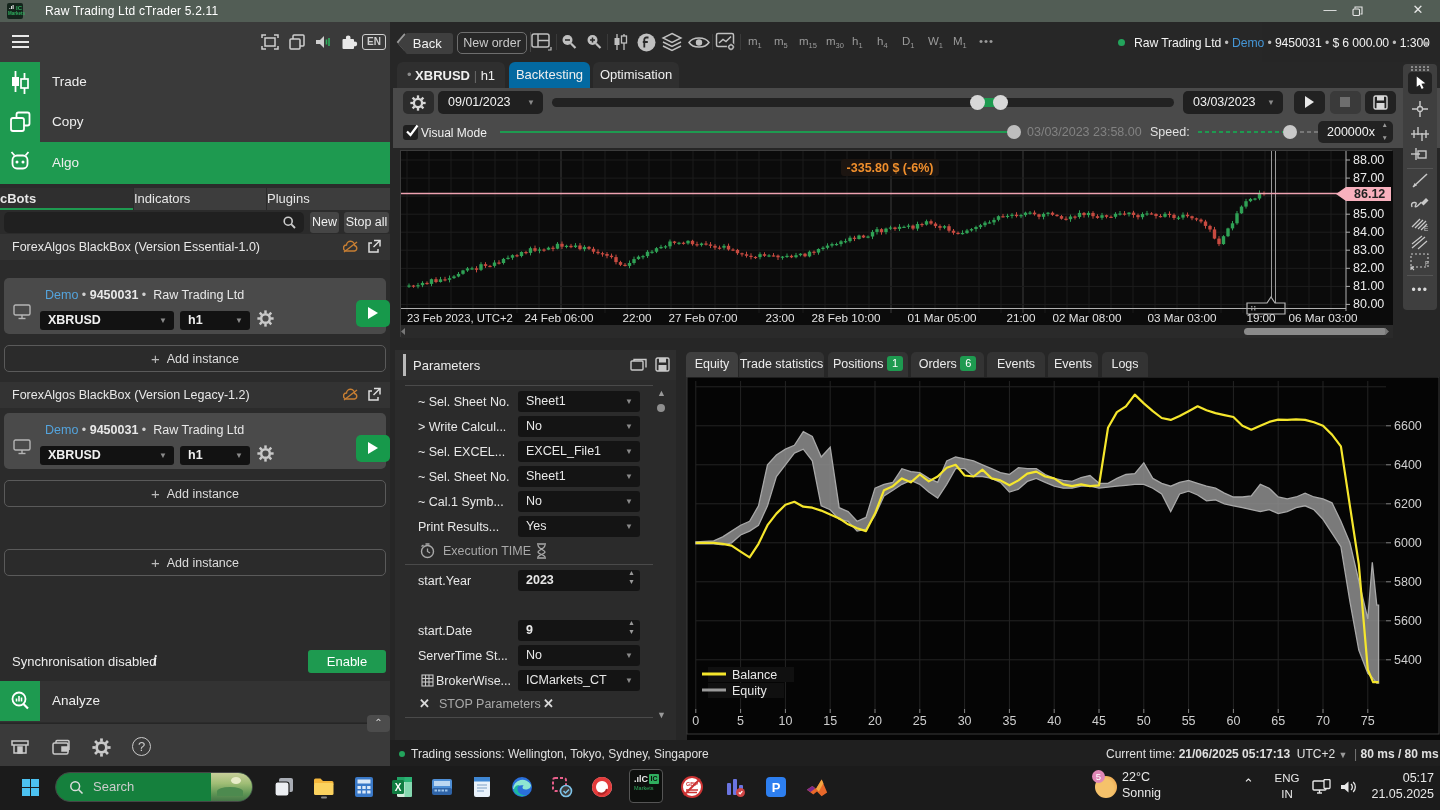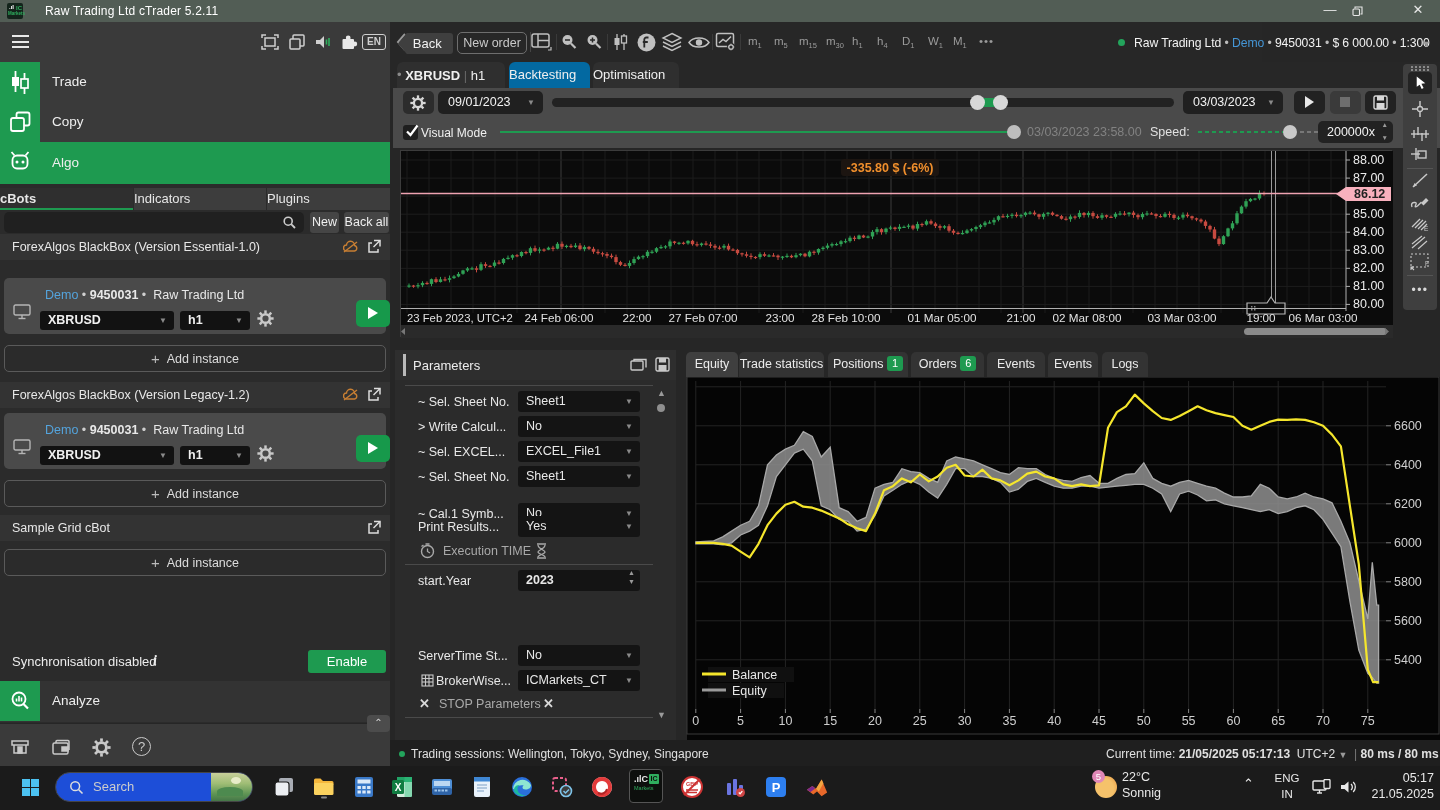--- a/index.html
+++ b/index.html
@@ -27,21 +27,21 @@
 .dd{position:absolute;background:#121212;border-radius:3px;color:#f0f0f0;font-size:12.5px;line-height:19px;padding-left:8px}
 .dd .car{position:absolute;right:7px;top:0;color:#8a8a8a;font-size:8px}
 .playbtn{position:absolute;background:#17994b;border-radius:5px}
 .playbtn:after{content:"";position:absolute;left:12px;top:7px;border-left:10px solid #fff;border-top:6px solid transparent;border-bottom:6px solid transparent}
 
 #toolbar{position:absolute;left:390px;top:22px;width:872px;height:40px;background:#272727;color:#c9c9c9}
 .tbsep{position:absolute;top:10px;width:1px;height:20px;background:#454545}
 .tf{position:absolute;top:13px;font-size:11.5px;color:#9b9b9b}
 .tf span{font-size:7.5px;vertical-align:-3px}
 #tabrow{position:absolute;left:390px;top:62px;width:1050px;height:26px;background:#272727}
-.mtab{position:absolute;top:0;height:26px;background:#2f2f2f;border-radius:6px 6px 0 0;color:#efefef;font-size:13px;line-height:26px;text-align:left}
+.mtab{position:absolute;top:0;height:26px;background:#2f2f2f;border-radius:6px 6px 0 0;color:#efefef;font-size:13px;line-height:26px;text-align:center}
 #ctrlrow{position:absolute;left:390px;top:88px;width:1050px;height:29px;background:#4a4a4a}
 #visrow{position:absolute;left:390px;top:117px;width:1050px;height:31px;background:#4a4a4a}
 .inbox{position:absolute;background:#202020;border-radius:5px;color:#f2f2f2;font-size:12.5px}
 #chart{position:absolute;left:400px;top:150px;width:992px;height:187px;border:1px solid #3c3c3c}
 #railwrap{position:absolute;left:1403px;top:64px;width:34px;height:246px;background:#3f3f3f;border-radius:4px}
 
 #params{position:absolute;left:395px;top:350px;width:281px;height:390px;background:#2b2b2b}
 .prow{position:absolute;left:0;width:281px;height:25px;color:#e8e8e8;font-size:12.5px}
 .prow .plbl{position:absolute;left:23px;top:5px;white-space:nowrap}
 .prow .pval{position:absolute;left:123px;top:1px;width:122px;height:21px;background:#141414;border-radius:3px;line-height:21px;padding-left:8px;font-size:12.5px}
@@ -148,21 +148,21 @@
   <div class="navtab" style="left:134px;top:166px;width:132px">Indicators</div>
   <div class="navtab" style="left:267px;top:166px;width:123px">Plugins</div>
 
   <div class="abs" style="left:0;top:189px;width:390px;height:25px;background:#2b2b2b">
     <div class="inbox" style="left:4px;top:1px;width:300px;height:21px"></div>
     <svg class="abs" style="left:282px;top:4px" width="15" height="15" viewBox="0 0 15 15">
           <circle cx="6.2" cy="6.2" r="4" stroke="#ccc" fill="none" stroke-width="1.6"></circle>
           <line x1="9.2" y1="9.2" x2="13" y2="13" stroke="#ccc" stroke-width="1.8"></line>
         </svg>
     <div class="sbtn" style="left:310px;top:1px;width:29px;height:21px;line-height:21px">New</div>
-    <div class="sbtn" style="left:344px;top:1px;width:45px;height:21px;line-height:21px">Back all</div>
+    <div class="sbtn" style="left:344px;top:1px;width:45px;height:21px;line-height:21px">Stop all</div>
   </div>
 
   <div class="cbot-row" style="top:212px"><span style="margin-left:12px">ForexAlgos BlackBox (Version Essential-1.0)</span>
     <svg class="abs" style="left:343px;top:6px" width="16" height="14" viewBox="0 0 16 14">
           <path d="M3.5 11 a3 3 0 0 1 0 -6 a4 4 0 0 1 8 0.5 a2.8 2.8 0 0 1 0 5.5 z" fill="none" stroke="#c87f33" stroke-width="1.4"></path>
           <line x1="1" y1="12" x2="14" y2="2" stroke="#c87f33" stroke-width="1.4"></line>
         </svg>
     <svg class="abs" style="left:367px;top:5px" width="15" height="15" viewBox="0 0 15 15">
           <path d="M5 4 H2 V13 H11 V10" fill="none" stroke="#ddd" stroke-width="1.5"></path>
           <path d="M7 1.5 h6 v6" fill="none" stroke="#ddd" stroke-width="1.5"></path>
@@ -227,27 +227,20 @@
             <line x1="3.5" y1="9.0" x2="0.4" y2="9.0"></line>
             <line x1="5.1" y1="5.1" x2="2.9" y2="2.9"></line>
             <line x1="9.0" y1="3.5" x2="9.0" y2="0.4"></line>
             <line x1="12.9" y1="5.1" x2="15.1" y2="2.9"></line>
           </g>
         </svg>
     <div class="playbtn" style="left:352px;top:22px;width:34px;height:27px"></div>
   </div>
   <div class="addinst" style="top:458px"><span style="color:#bbb;font-size:15px;vertical-align:-1px">+</span> &nbsp;Add instance</div>
 
-  <div class="cbot-row" style="top:493px"><span style="margin-left:12px">Sample Grid cBot</span>
-    <svg class="abs" style="left:367px;top:5px" width="15" height="15" viewBox="0 0 15 15">
-          <path d="M5 4 H2 V13 H11 V10" fill="none" stroke="#ddd" stroke-width="1.5"></path>
-          <path d="M7 1.5 h6 v6" fill="none" stroke="#ddd" stroke-width="1.5"></path>
-          <path d="M13 1.5 L6.5 8" stroke="#ddd" stroke-width="1.5"></path>
-        </svg>
-  </div>
   <div class="addinst" style="top:527px"><span style="color:#bbb;font-size:15px;vertical-align:-1px">+</span> &nbsp;Add instance</div>
 
   <div class="abs" style="left:0;top:628px;width:390px;height:25px;color:#ececec;font-size:13px">
     <span class="abs" style="left:12px;top:4px">Synchronisation disabled</span>
     <span class="abs" style="left:153px;top:3px;font-family:'Liberation Serif',serif;font-style:italic;font-weight:bold;font-size:14px">i</span>
     <div class="abs" style="left:308px;top:0px;width:78px;height:23px;background:#1e9a50;border-radius:3px;color:#fff;text-align:center;line-height:23px;font-size:13px">Enable</div>
   </div>
 
   <div class="navrow" style="top:659px;background:#333;height:41px">
     <div class="ic">
@@ -1016,21 +1009,21 @@
         <div class="pval">No<span class="abs" style="right:7px;top:0;color:#8a8a8a;font-size:8px">▼</span></div>
     </div>
     <div class="prow" style="top:90px">
       <div class="plbl" style="left:23px">~ Sel. EXCEL...</div>
         <div class="pval">EXCEL_File1<span class="abs" style="right:7px;top:0;color:#8a8a8a;font-size:8px">▼</span></div>
     </div>
     <div class="prow" style="top:115px">
       <div class="plbl" style="left:23px">~ Sel. Sheet No.</div>
         <div class="pval">Sheet1<span class="abs" style="right:7px;top:0;color:#8a8a8a;font-size:8px">▼</span></div>
     </div>
-    <div class="prow" style="top:152px">
+    <div class="prow" style="top:140px">
       <div class="plbl" style="left:23px">~ Cal.1 Symb...</div>
         <div class="pval">No<span class="abs" style="right:7px;top:0;color:#8a8a8a;font-size:8px">▼</span></div>
     </div>
     <div class="prow" style="top:165px">
       <div class="plbl" style="left:23px">Print Results...</div>
         <div class="pval">Yes<span class="abs" style="right:7px;top:0;color:#8a8a8a;font-size:8px">▼</span></div>
     </div>
     <div class="abs" style="left:0;top:192px;width:281px;height:22px;color:#a9a9a9;font-size:12.5px">
       <svg class="abs" style="left:24px;top:0" width="17" height="17" viewBox="0 0 17 17">
         <circle cx="8.5" cy="9.5" r="6" fill="none" stroke="#a9a9a9" stroke-width="1.4"></circle>
@@ -1039,20 +1032,24 @@
       </svg>
       <div class="abs" style="left:48px;top:2px">Execution TIME</div>
       <svg class="abs" style="left:140px;top:1px" width="13" height="16" viewBox="0 0 13 16">
         <path d="M2 1 h9 M2 15 h9 M3 2 c0 4 7 5 7 7 c0 2 -7 3 -7 5 M10 2 c0 4 -7 5 -7 7 c0 2 7 3 7 5" stroke="#a9a9a9" stroke-width="1.3" fill="none"></path>
       </svg>
     </div>
     <div class="abs" style="left:10px;top:214px;width:248px;height:1px;background:#4a4a4a"></div>
     <div class="prow" style="top:219px">
       <div class="plbl" style="left:23px">start.Year</div>
         <div class="pval"><b>2023</b><span class="abs" style="right:5px;top:-2px;color:#999;font-size:7px;line-height:9px">▲<br>▼</span></div>
+    </div>
+    <div class="prow" style="top:269px">
+      <div class="plbl" style="left:23px">start.Date</div>
+        <div class="pval"><b>9</b><span class="abs" style="right:5px;top:-2px;color:#999;font-size:7px;line-height:9px">▲<br>▼</span></div>
     </div>
     <div class="prow" style="top:294px">
       <div class="plbl" style="left:23px">ServerTime St...</div>
         <div class="pval">No<span class="abs" style="right:7px;top:0;color:#8a8a8a;font-size:8px">▼</span></div>
     </div>
     <div class="prow" style="top:319px">
         <svg class="abs" style="left:26px;top:5px" width="13" height="13" viewBox="0 0 13 13">
         <g stroke="#c9c9c9" stroke-width="1.1" fill="none">
           <rect x="1" y="1" width="11" height="11"></rect>
           <line x1="1" y1="4.5" x2="12" y2="4.5"></line>
@@ -1166,35 +1163,35 @@
         <rect x="26" y="306" width="76" height="15" fill="#101010"></rect>
         <line x1="20" y1="313" x2="44" y2="313" stroke="#9a9a9a" stroke-width="3"></line>
         <text x="50" y="318" fill="#e8e8e8" font-size="12.5" font-family="Liberation Sans">Equity</text>
       </svg>
     </div>
 </div>
 
 <div id="statusbar">
   <span class="gdot abs" style="left:9px;top:11px;width:6px;height:6px"></span>
   <div class="abs" style="left:21px;top:7px">Trading sessions: Wellington, Tokyo, Sydney, Singapore</div>
-  <div class="abs" style="left:716px;top:7px">Current time: <b>21/05/2025 05:17:13</b>&nbsp; UTC+2 <span style="color:#9a9a9a;font-size:9px">▼</span> &nbsp;<span style="color:#777">|</span> <b>80 ms / 80 ms</b></div>
+  <div class="abs" style="left:716px;top:7px">Current time: <b>21/06/2025 05:17:13</b>&nbsp; UTC+2 <span style="color:#9a9a9a;font-size:9px">▼</span> &nbsp;<span style="color:#777">|</span> <b>80 ms / 80 ms</b></div>
 </div>
 
 <div id="taskbar">
 
   <svg class="abs" style="left:22px;top:13px" width="17" height="17" viewBox="0 0 17 17">
       <g fill="#4cc2f1">
         <rect x="0" y="0" width="8" height="8"></rect>
         <rect x="9" y="0" width="8" height="8"></rect>
         <rect x="0" y="9" width="8" height="8"></rect>
         <rect x="9" y="9" width="8" height="8"></rect>
       </g>
     </svg>
 
-  <div class="abs" style="left:55px;top:6px;width:198px;height:30px;background:#1d4ed8;border:1px solid #454545;border-radius:15px;overflow:hidden">
+  <div class="abs" style="left:55px;top:6px;width:198px;height:30px;background:#15803d;border:1px solid #454545;border-radius:15px;overflow:hidden">
     <svg class="abs" style="left:13px;top:7px" width="15" height="15" viewBox="0 0 15 15">
         <circle cx="6.2" cy="6.2" r="4.4" stroke="#ddd" fill="none" stroke-width="1.5"></circle>
         <line x1="9.5" y1="9.5" x2="13.5" y2="13.5" stroke="#ddd" stroke-width="1.6"></line>
       </svg>
     <div class="abs" style="left:37px;top:6px;color:#ccc;font-size:13px">Search</div>
     <div class="abs" style="left:155px;top:0;width:43px;height:30px;border-radius:0 15px 15px 0;background:linear-gradient(180deg,#c8cf9a 0%,#9fbd75 35%,#5e9454 70%,#3e6e44 100%)">
       <div class="abs" style="left:6px;top:14px;width:26px;height:9px;background:#4d8a4f;border-radius:50% 50% 0 0"></div>
       <div class="abs" style="left:20px;top:4px;width:10px;height:7px;background:#e8ecc8;border-radius:50%"></div>
       </div>
   </div>

